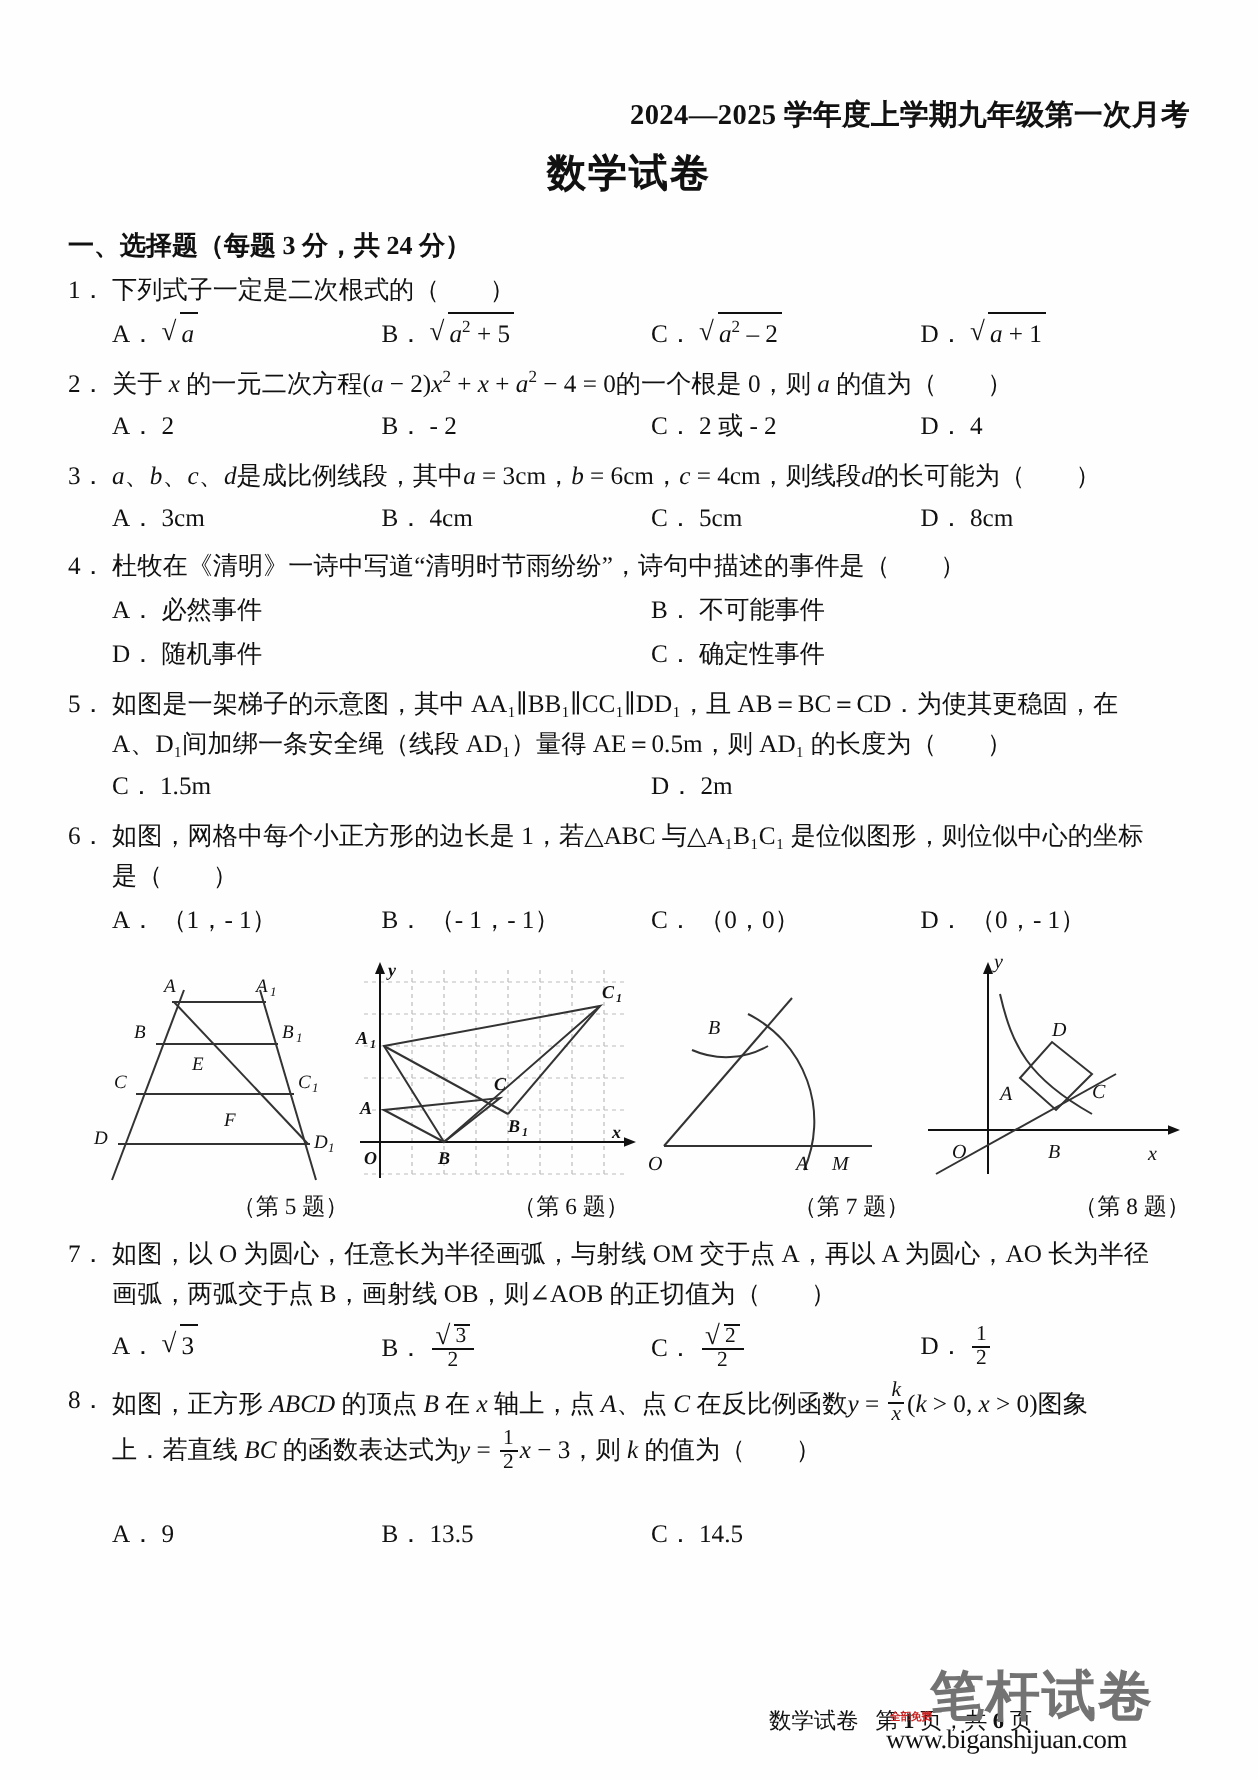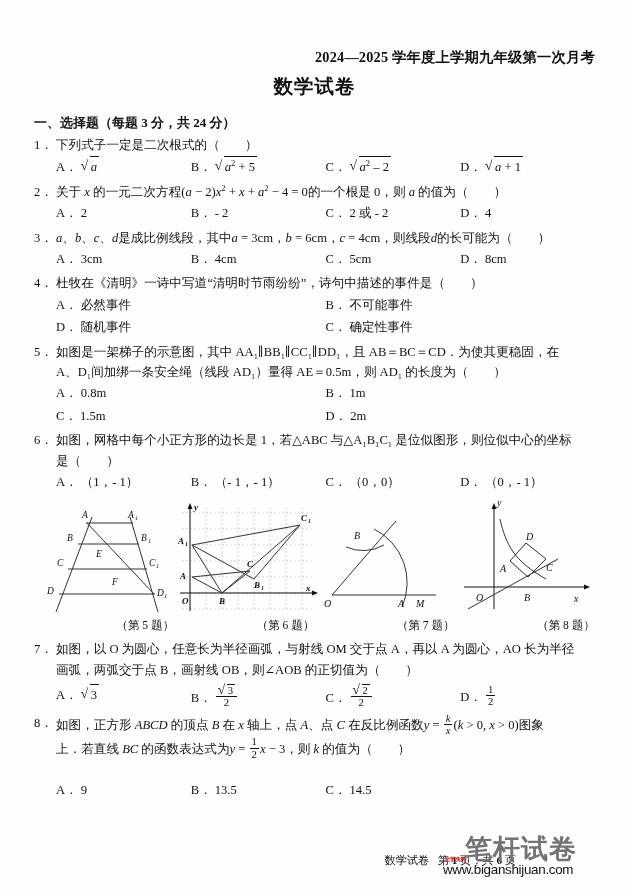--- a/index.html
+++ b/index.html
@@ -153,21 +153,21 @@
   .wm-cn {
     font-family: "DejaVu Sans", sans-serif;
     font-weight: bold;
     font-size: 27px;
     color: #737373;
     letter-spacing: 1px;
     line-height: 1;
     padding-left: 22px;
   }
   .wm-url {
-    font-family: Liberation Sans, sans-serif;
+    font-family: Liberation Serif, serif;
     font-size: 13.4px;
     color: #111;
     letter-spacing: -0.3px;
     line-height: 1.1;
     margin-top: 1px;
   }
   .wm-tag {
     position: absolute;
     left: 2px;
     bottom: 16px;
@@ -246,24 +246,20 @@
     </div>
 
     <div class="q">
       <div class="q-body">
         <span class="q-num">5．</span>
         <span class="q-text">
           <span>如图是一架梯子的示意图，其中 AA₁∥BB₁∥CC₁∥DD₁，且 AB＝BC＝CD．为使其更稳固，在</span>
           <br>
           <span>A、D₁间加绑一条安全绳（线段 AD₁）量得 AE＝0.5m，则 AD₁ 的长度为（　　）</span>
         </span>
-      </div>
-      <div class="opts two">
-        <span class="opt"><span class="opt-lbl">A．</span><span>0.8m</span></span>
-        <span class="opt"><span class="opt-lbl">B．</span><span>1m</span></span>
       </div>
       <div class="opts two">
         <span class="opt"><span class="opt-lbl">C．</span><span>1.5m</span></span>
         <span class="opt"><span class="opt-lbl">D．</span><span>2m</span></span>
       </div>
     </div>
 
     <div class="q">
       <div class="q-body">
         <span class="q-num">6．</span>

